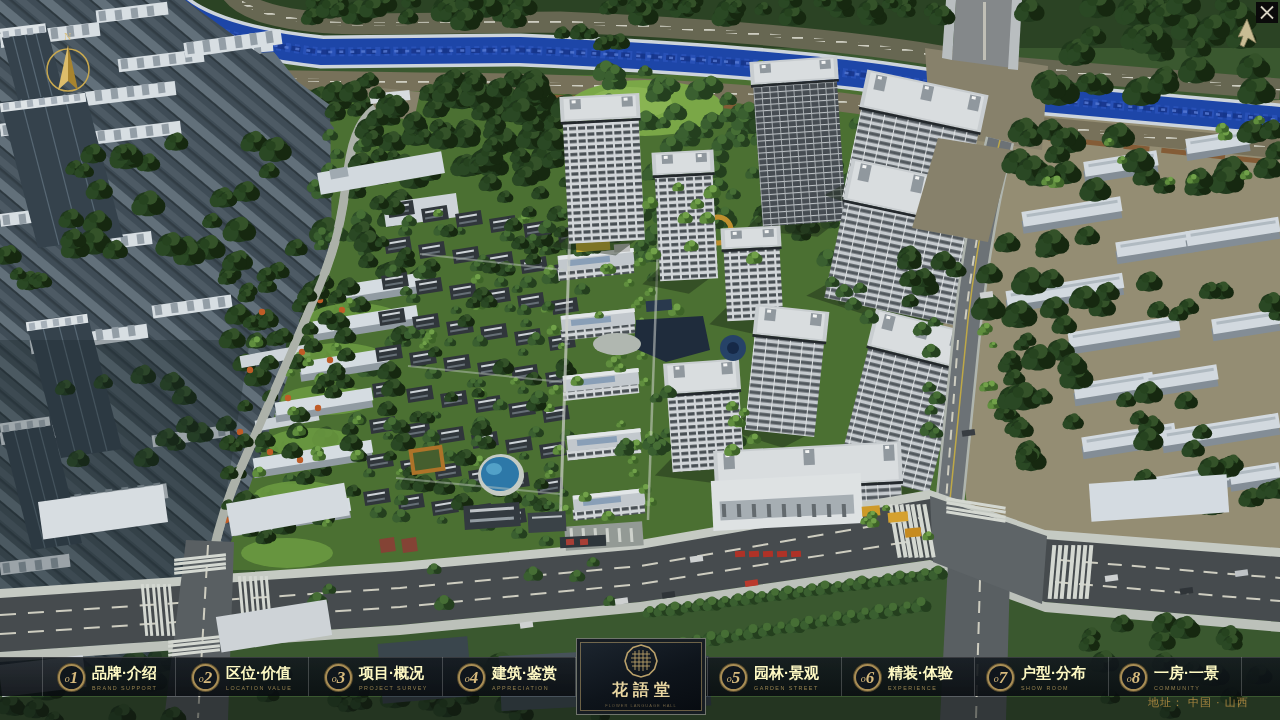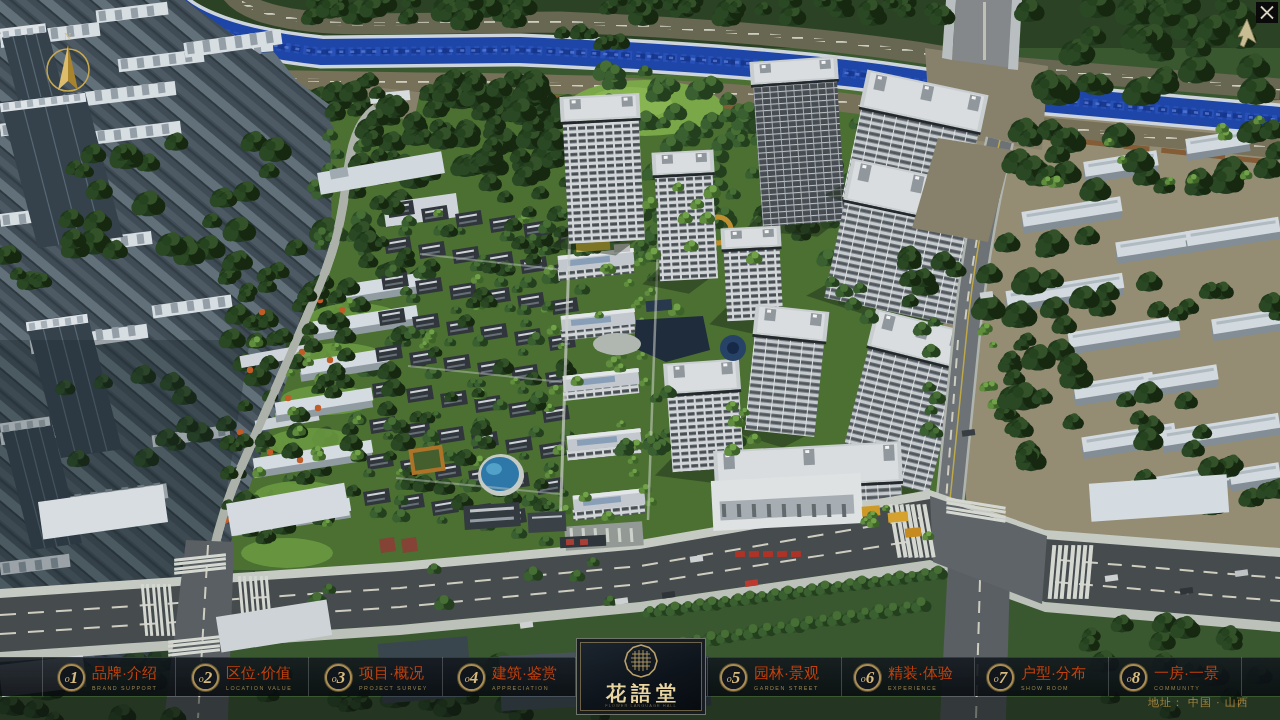--- a/index.html
+++ b/index.html
@@ -6,28 +6,28 @@
 .bar{position:absolute;left:0;top:657px;width:1280px;height:39px;
  background:linear-gradient(180deg,rgba(18,24,30,0.88),rgba(8,12,16,0.92));
  border-top:1px solid rgba(255,255,255,0.18);box-sizing:border-box;}
 .mi{position:absolute;top:661px;height:32px;display:flex;align-items:center;}
 .badge{width:23px;height:23px;border-radius:50%;border:2px solid #a88d55;background:#10161c;
  box-shadow:0 0 0 1px #5a4d2e;display:flex;align-items:flex-end;justify-content:center;
  color:#d6b97c;font-family:"Liberation Serif",serif;font-style:italic;flex:none;}
 .bo{font-size:10px;line-height:20px;}
 .bn{font-size:17px;line-height:23px;font-weight:bold;}
 .mtxt{margin-left:7px;}
-.cn{font-size:15px;font-weight:normal;color:#c2410c;letter-spacing:0;white-space:nowrap;}
+.cn{font-size:15px;font-weight:bold;color:#fef9c3;letter-spacing:0;white-space:nowrap;}
 .en{font-size:6px;color:#96824f;letter-spacing:1.6px;margin-top:2px;white-space:nowrap;transform:scale(0.9);transform-origin:left;}
 .div{position:absolute;top:657px;width:1px;height:39px;background:rgba(255,255,255,0.20);}
 .logo{position:absolute;left:576px;top:638px;width:128px;height:75px;
  background:linear-gradient(160deg,#1d2630 0%,#0e141b 55%,#070b10 100%);
  border:1px solid #70756c;box-shadow:0 0 0 3px #171d23 inset,0 0 0 4px rgba(185,160,106,0.55) inset;}
 .lt{position:absolute;left:0;top:41px;width:128px;text-align:center;color:#e8d5a0;
- font-size:20px;font-weight:bold;letter-spacing:5px;font-family:"Liberation Serif",serif;text-indent:5px;}
+ font-size:16px;font-weight:bold;letter-spacing:5px;font-family:"Liberation Serif",serif;text-indent:5px;}
 .ls{position:absolute;left:0;top:64px;width:128px;text-align:center;color:#6e6044;font-size:4px;letter-spacing:1px;}
 .addr{position:absolute;left:1148px;top:695px;color:#a8863f;font-size:11px;letter-spacing:1px;}
 .close{position:absolute;left:1256px;top:2px;width:22px;height:21px;background:#0a0a0a;}
 </style></head>
 <body>
 <div id="stage">
 <svg width="1280" height="720" viewBox="0 0 1280 720" style="position:absolute;left:0;top:0">
 <defs>
 <pattern id="facL" patternUnits="userSpaceOnUse" width="9" height="6.5">
  <rect width="9" height="6.5" fill="#dde0e4"></rect>

